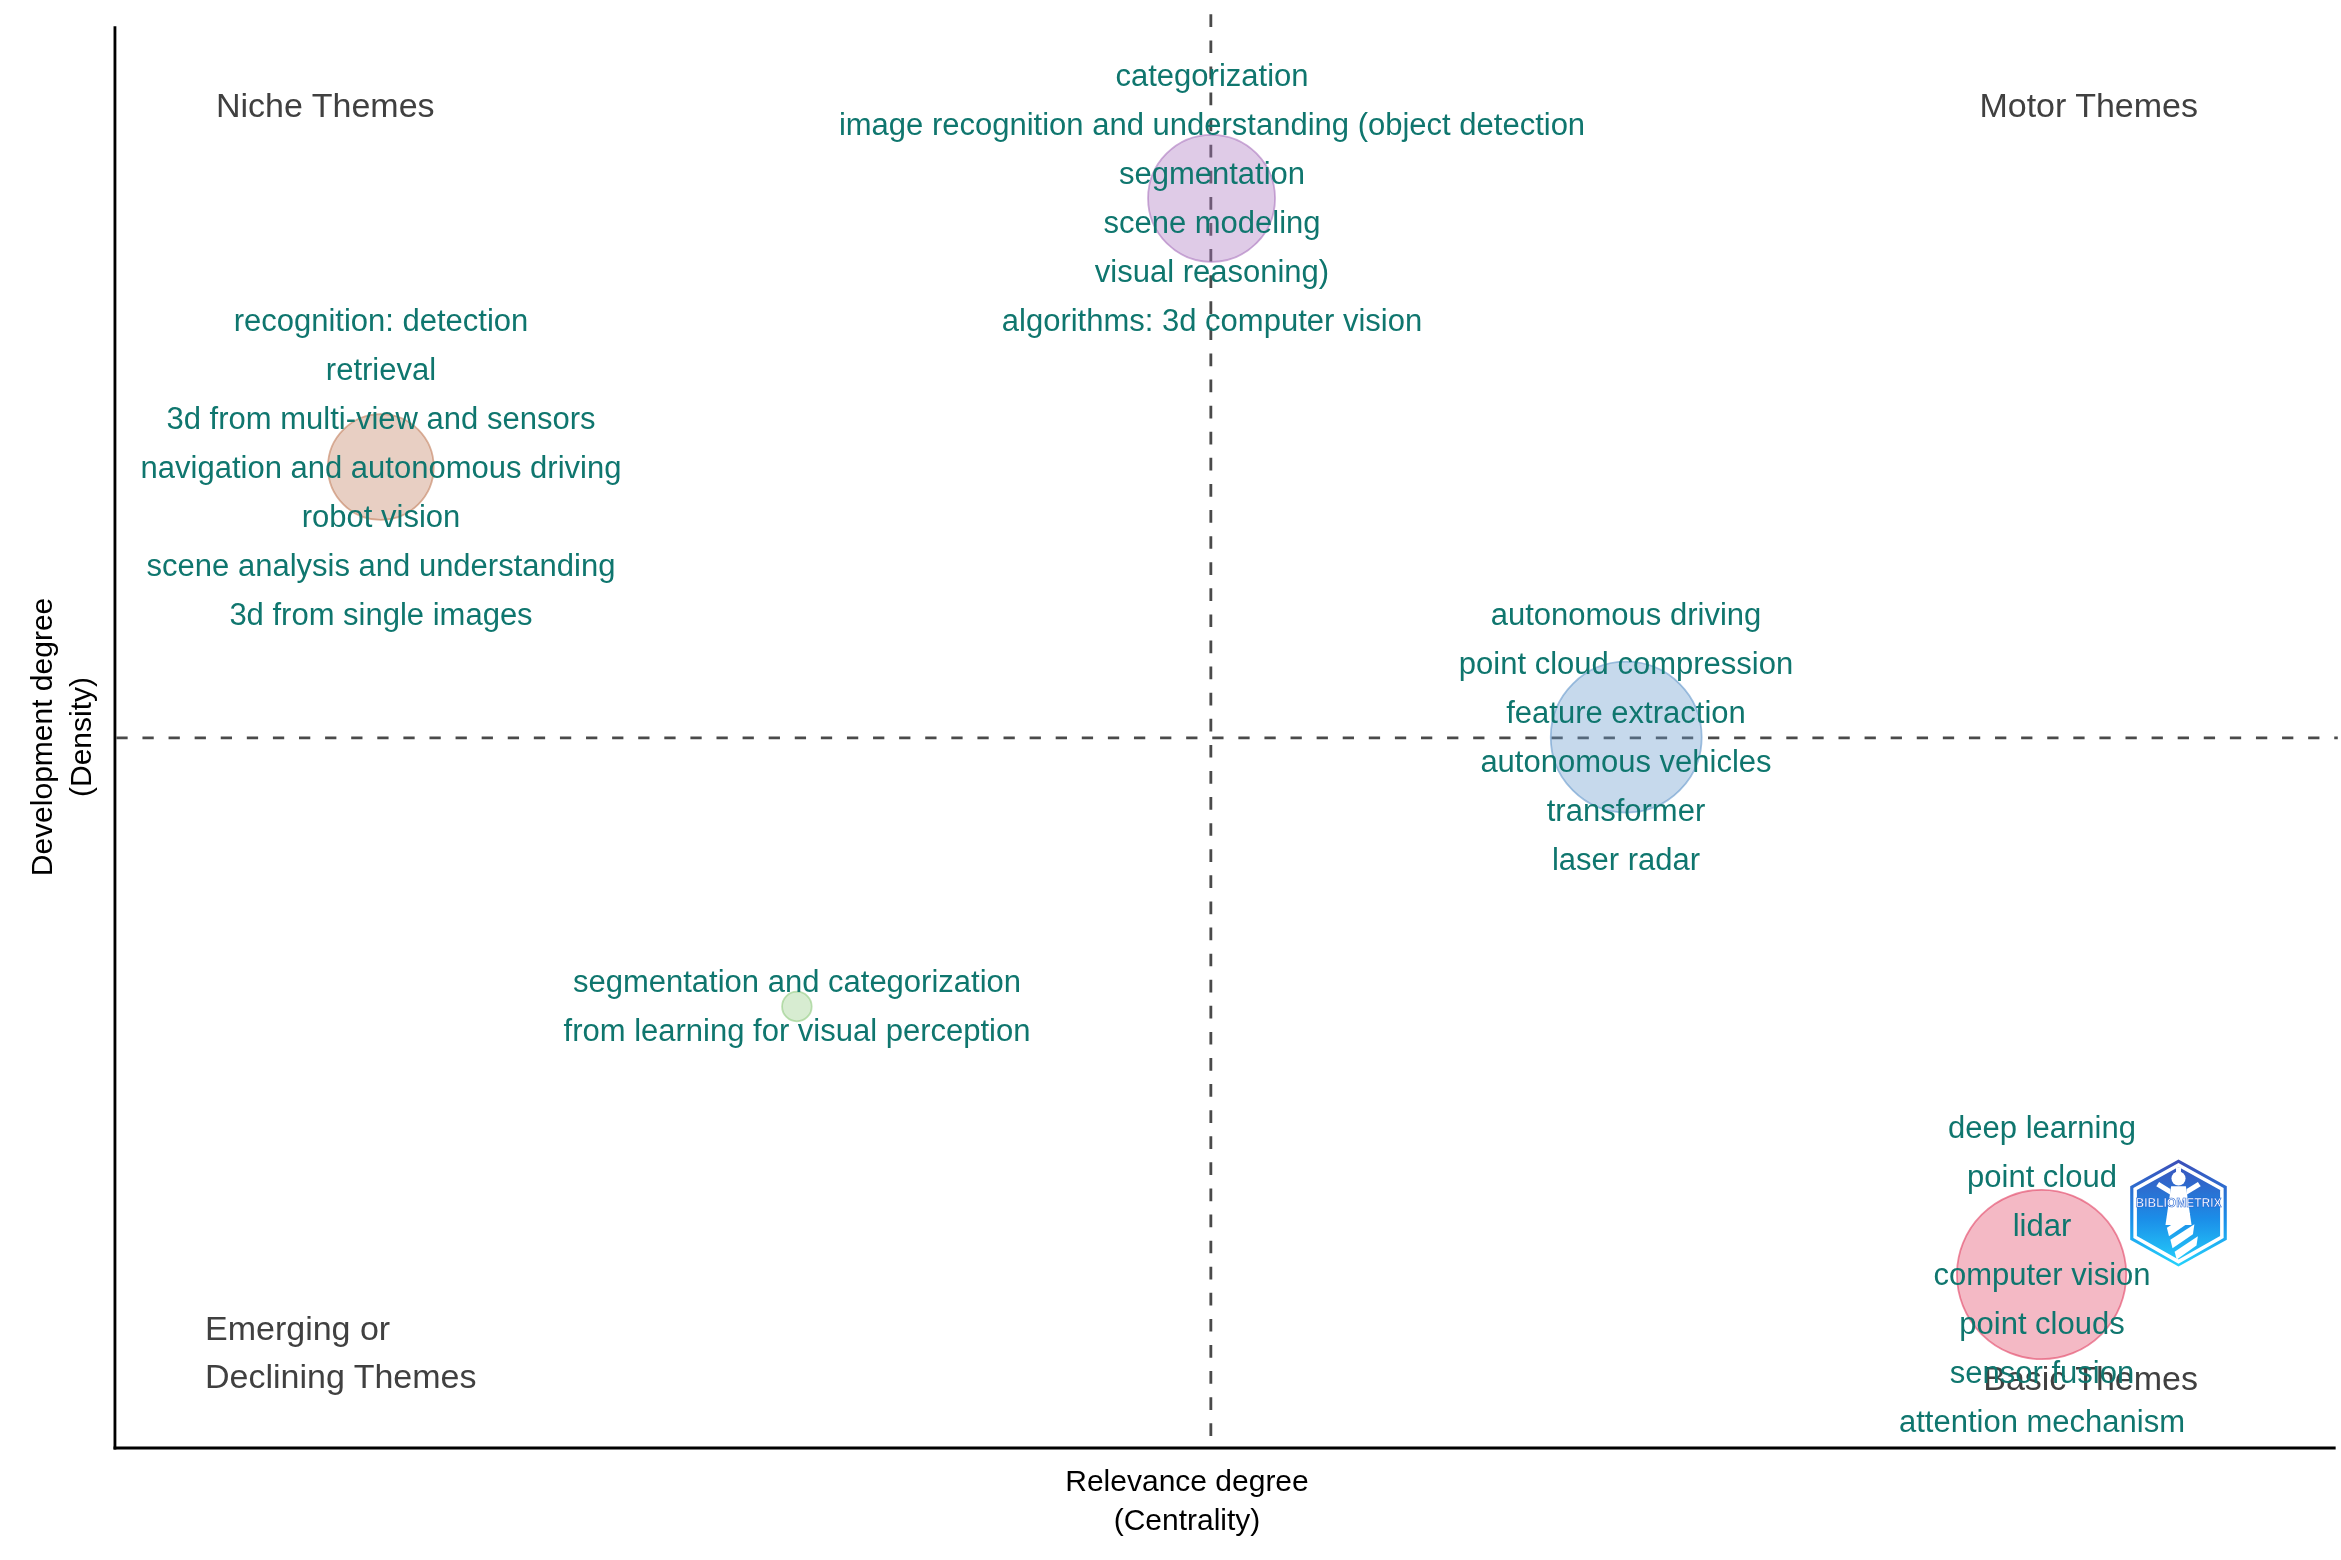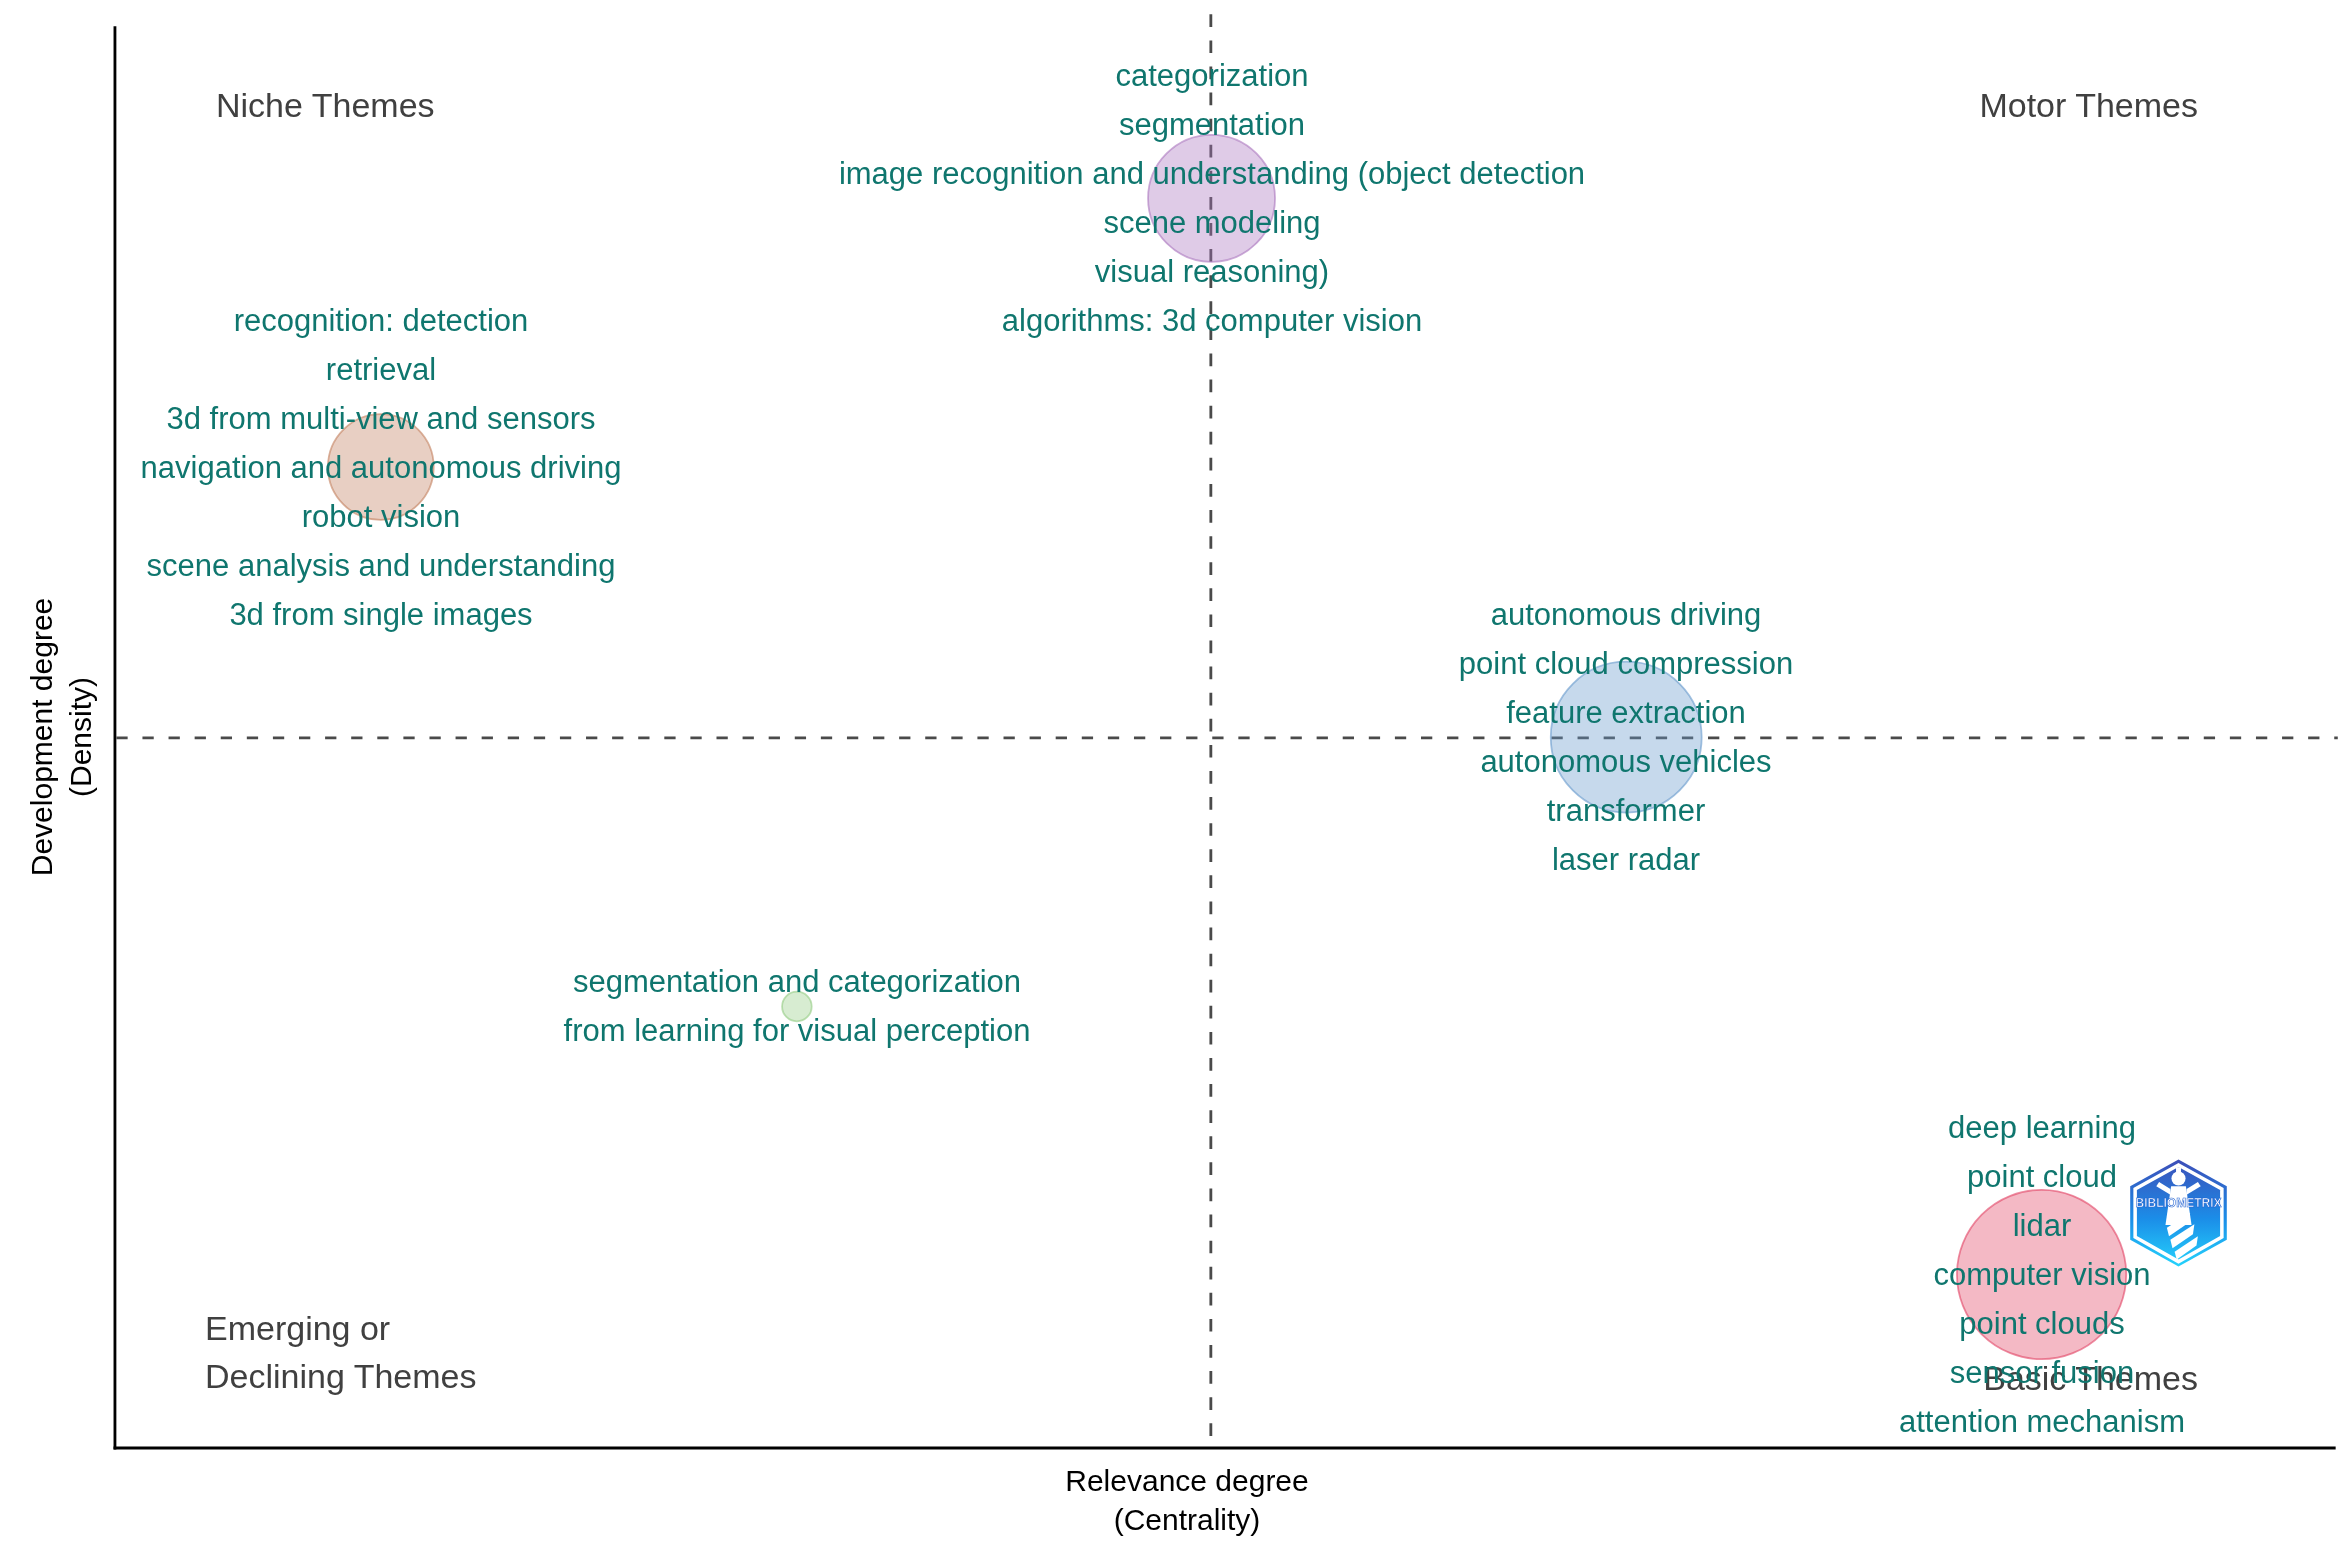--- a/index.html
+++ b/index.html
@@ -69,22 +69,22 @@
     <div>(Centrality)</div>
   </div>
   <div class="axis-title y" style="left:61px;top:737px">
     <div>Development degree</div>
     <div>(Density)</div>
   </div>
 
   <div class="cluster-labels">
       <div class="cluster-label" style="left: 1212px; top: 198px;">
         <div>categorization</div>
+        <div>image recognition and understanding (object detection</div>
         <div>segmentation</div>
-        <div>image recognition and understanding (object detection</div>
         <div>scene modeling</div>
         <div>visual reasoning)</div>
         <div>algorithms: 3d computer vision</div>
       </div>
       <div class="cluster-label" style="left: 381px; top: 467px;">
         <div>recognition: detection</div>
         <div>retrieval</div>
         <div>3d from multi-view and sensors</div>
         <div>navigation and autonomous driving</div>
         <div>robot vision</div>

